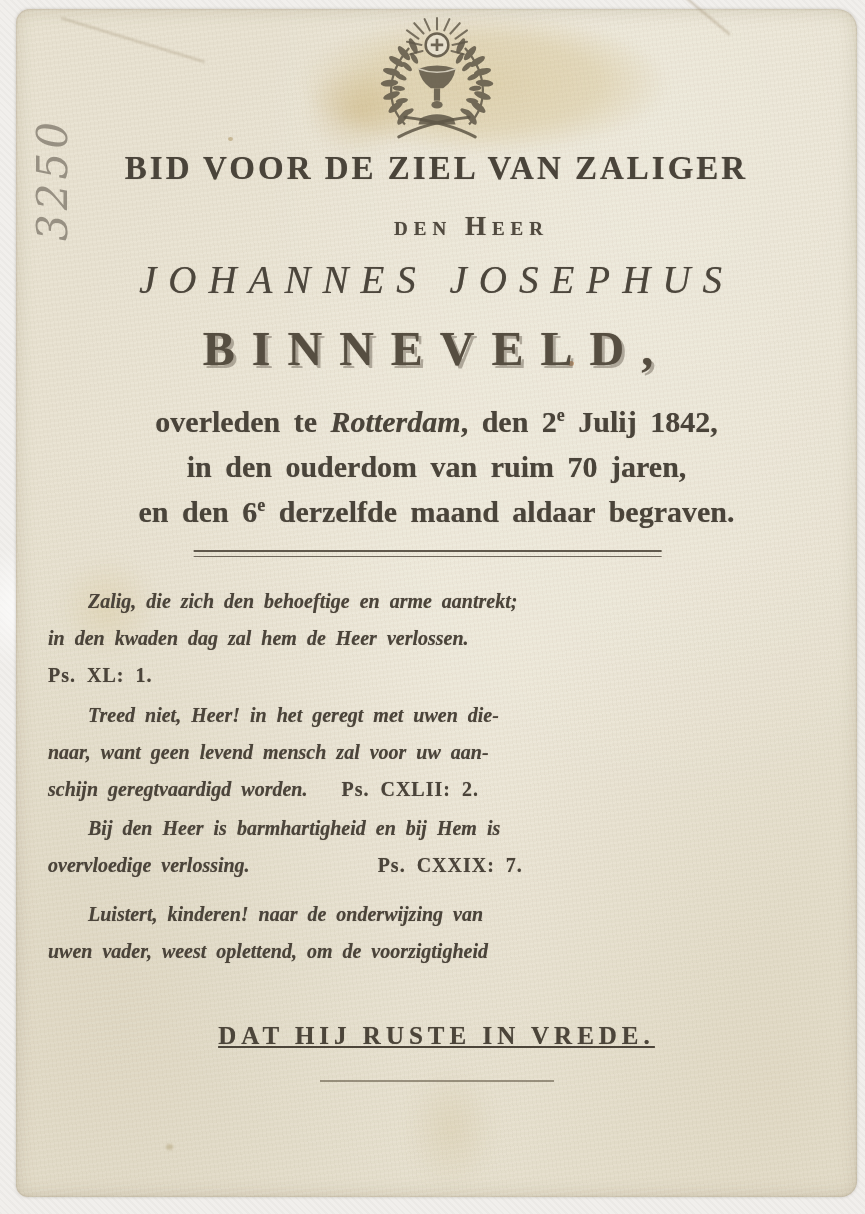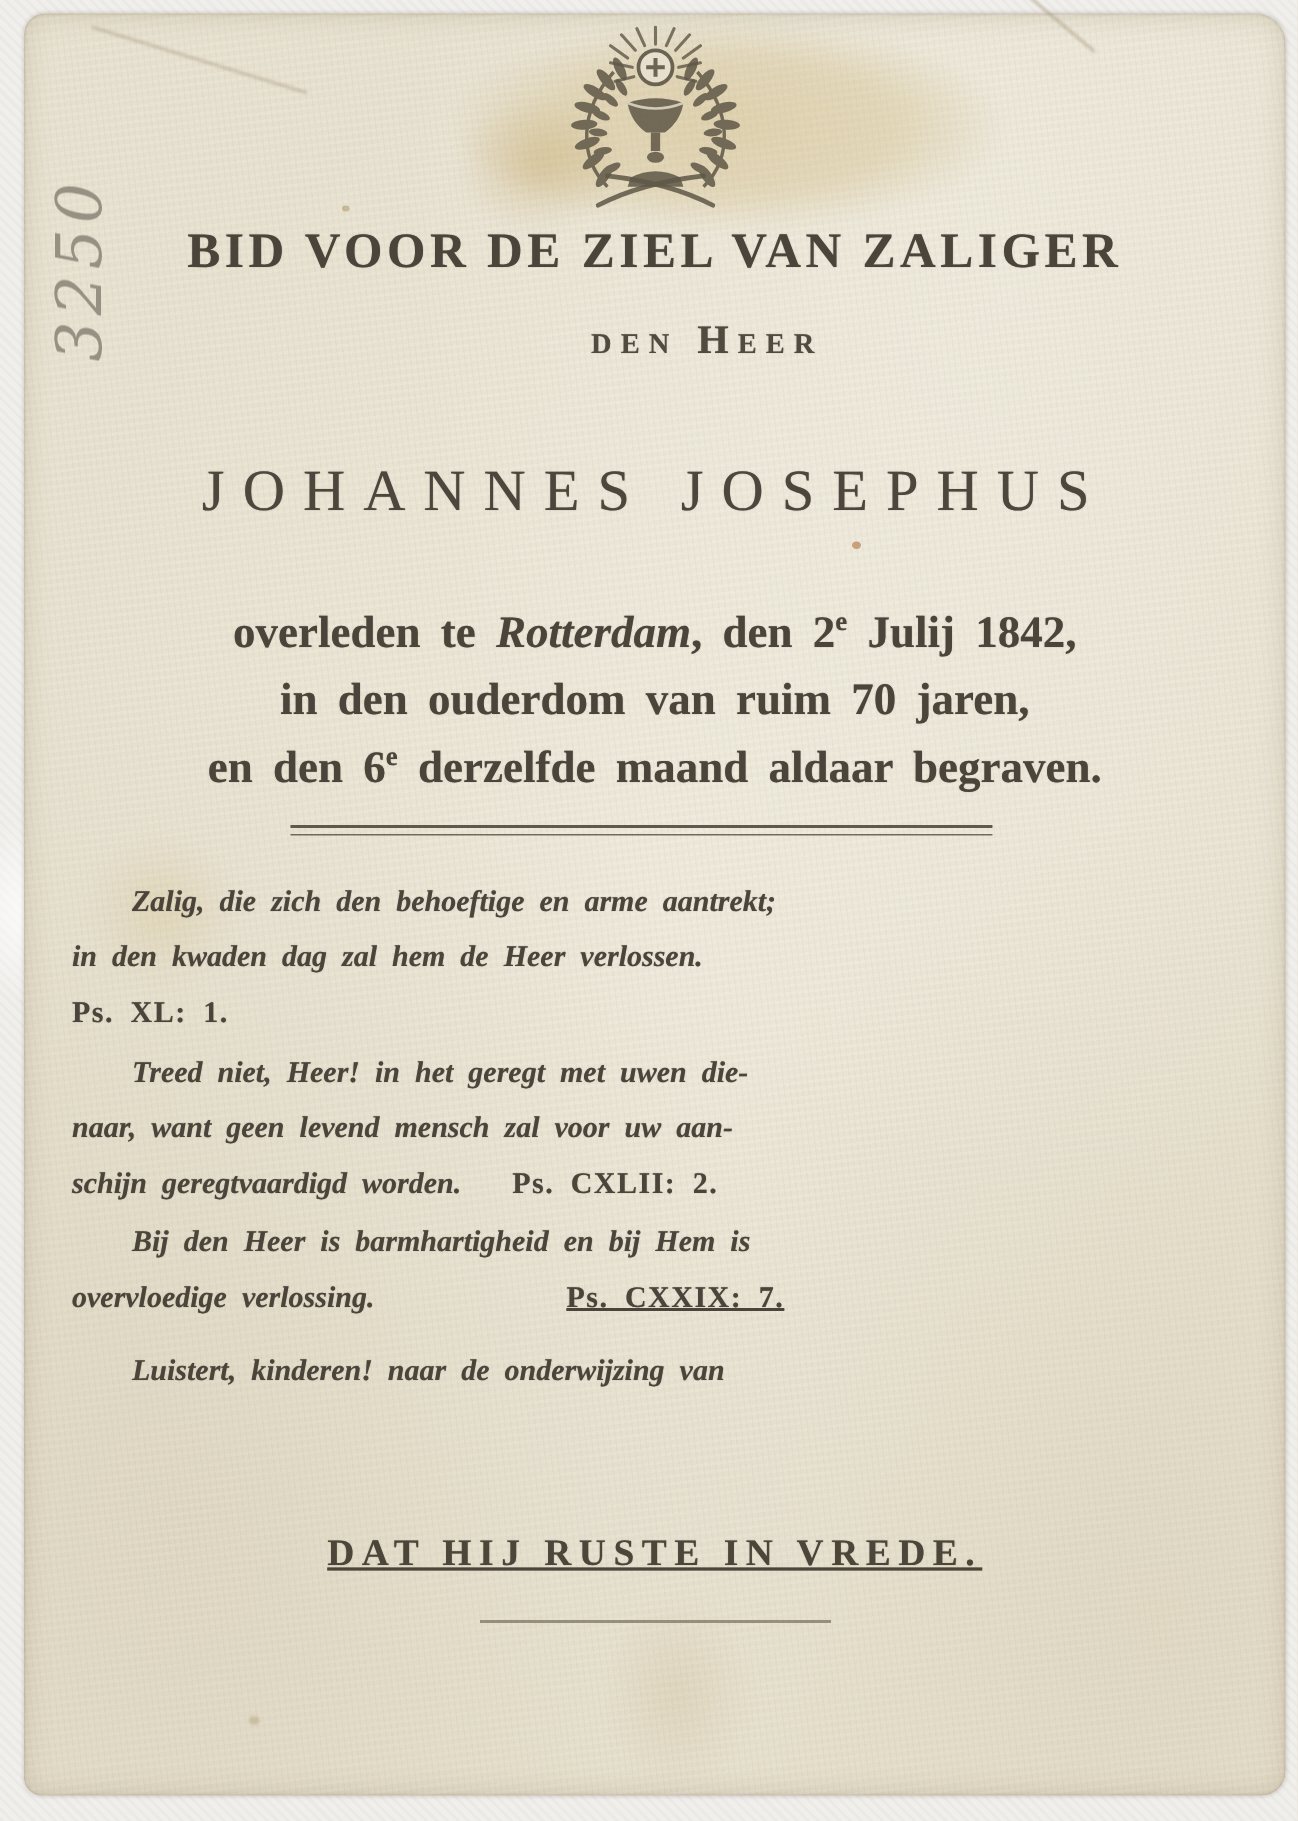--- a/index.html
+++ b/index.html
@@ -81,21 +81,21 @@
   .invocation{
     position:absolute;top:141px;left:0;width:100%;text-align:center;
     font-size:33px;font-weight:700;letter-spacing:3px;color:#4a443a;
   }
   .honorific{
     position:absolute;top:202px;left:0;width:100%;text-align:center;
     font-variant:small-caps;font-size:27px;font-weight:600;letter-spacing:6px;color:#514a3f;padding-left:35px;
   }
   .given-names{
     position:absolute;top:248px;left:0;width:100%;text-align:center;
-    font-size:39px;font-weight:500;letter-spacing:12px;color:#4c463c;margin-top:48px;
+    font-style:italic;font-size:39px;font-weight:500;letter-spacing:12px;color:#4c463c;
   }
   .family-name{
     position:absolute;top:312px;left:0;width:100%;text-align:center;
     font-size:48px;font-weight:700;letter-spacing:17px;color:#564e41;
     text-shadow:3px 3px 0 rgba(86,76,62,.4), 0 0 1px rgba(86,76,62,.6);
   }
   .death{
     position:absolute;top:390px;left:0;width:100%;text-align:center;
     font-size:30px;font-weight:700;line-height:45px;color:#4a443a;
     word-spacing:6px;
@@ -116,21 +116,21 @@
 
   .quote{
     position:absolute;left:32px;width:762px;
     font-style:italic;font-size:20px;font-weight:700;line-height:37px;
     color:#4b443a;word-spacing:5px;
   }
   .quote .l1{display:block;text-indent:40px;}
   .quote .ref{font-style:normal;letter-spacing:1px;}
   .quote .refline{display:block;padding-right:66px;}
   .quote .gap-sm{padding-left:34px;}
-  .quote .gap-lg{padding-left:128px;text-decoration:underline;}
+  .quote .gap-lg{padding-left:128px;}
   .quote .split{display:flex;justify-content:space-between;padding-right:46px;}
   .q1{top:574px;} .q2{top:688px;} .q3{top:801px;} .q4{top:887px;}
 
   .motto{
     position:absolute;top:1013px;left:0;width:100%;text-align:center;
     font-size:25px;font-weight:700;letter-spacing:5px;color:#4c453a;text-decoration:underline;
   }
 </style>
 </head>
 <body>
@@ -200,20 +200,21 @@
         </g>
       </svg>
     </div>
 
     <div class="invocation ink">BID VOOR DE ZIEL VAN ZALIGER</div>
 
     <div class="honorific ink">den Heer</div>
 
     <div class="given-names ink">JOHANNES JOSEPHUS</div>
 
+    <div class="family-name">BINNEVELD,</div>
 
     <div class="death ink">
       <div><span>overleden te </span><i>Rotterdam</i><span>, den 2</span><sup>e</sup><span> Julij 1842,</span></div>
       <div>in den ouderdom van ruim 70 jaren,</div>
       <div><span>en den 6</span><sup>e</sup><span> derzelfde maand aldaar begraven.</span></div>
     </div>
 
     <div class="rule-double"></div>
 
     <div class="quote q1 ink">
@@ -228,19 +229,20 @@
       <span>schijn geregtvaardigd worden.</span><span class="ref gap-sm">Ps. CXLII: 2.</span>
     </div>
 
     <div class="quote q3 ink">
       <span class="l1">Bij den Heer is barmhartigheid en bij Hem is</span>
       <span>overvloedige verlossing.</span><span class="ref gap-lg">Ps. CXXIX: 7.</span>
     </div>
 
     <div class="quote q4 ink">
       <span class="l1">Luistert, kinderen! naar de onderwijzing van</span>
+      <span>uwen vader, weest oplettend, om de voorzigtigheid</span>
     </div>
 
     <div class="motto ink">DAT HIJ RUSTE IN VREDE.</div>
 
     <div class="rule-thin"></div>
   </div>
 </div>
 
 </body></html>

